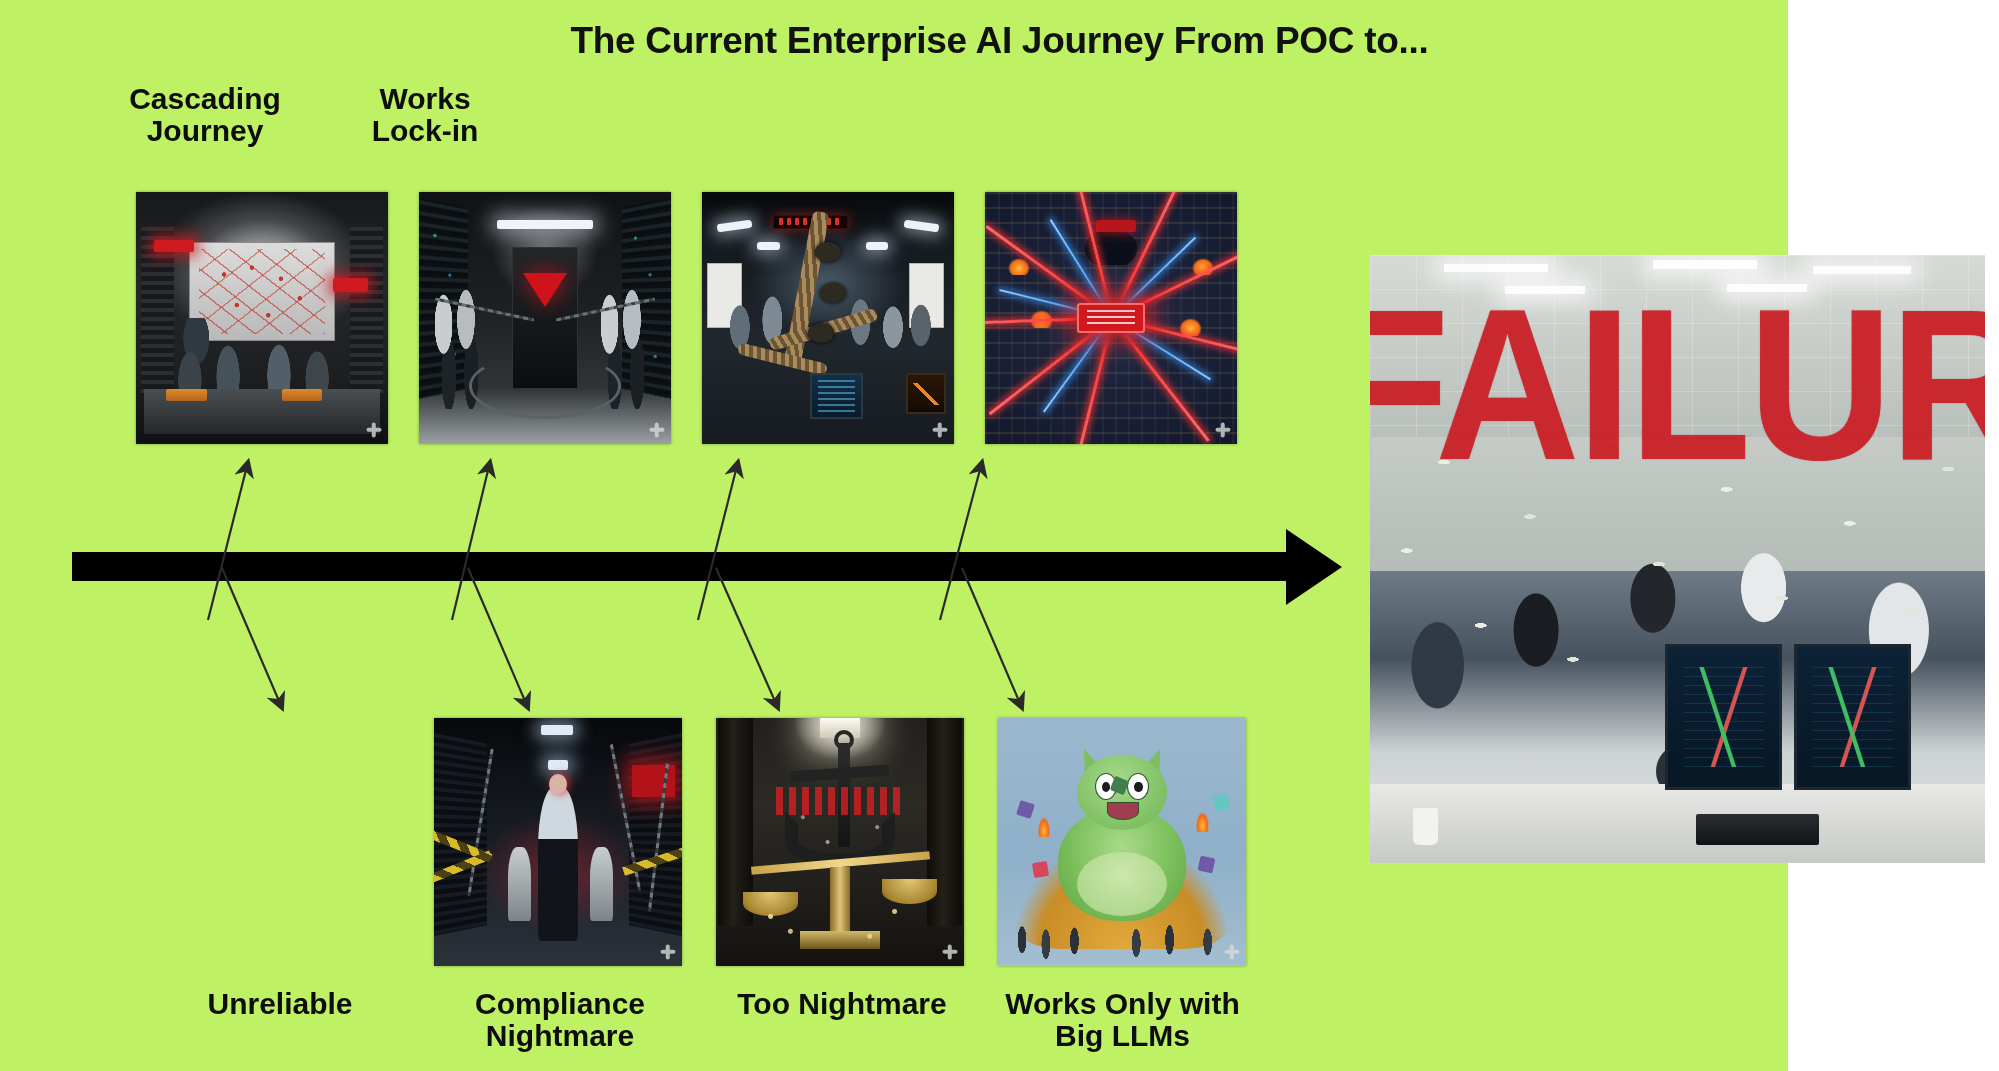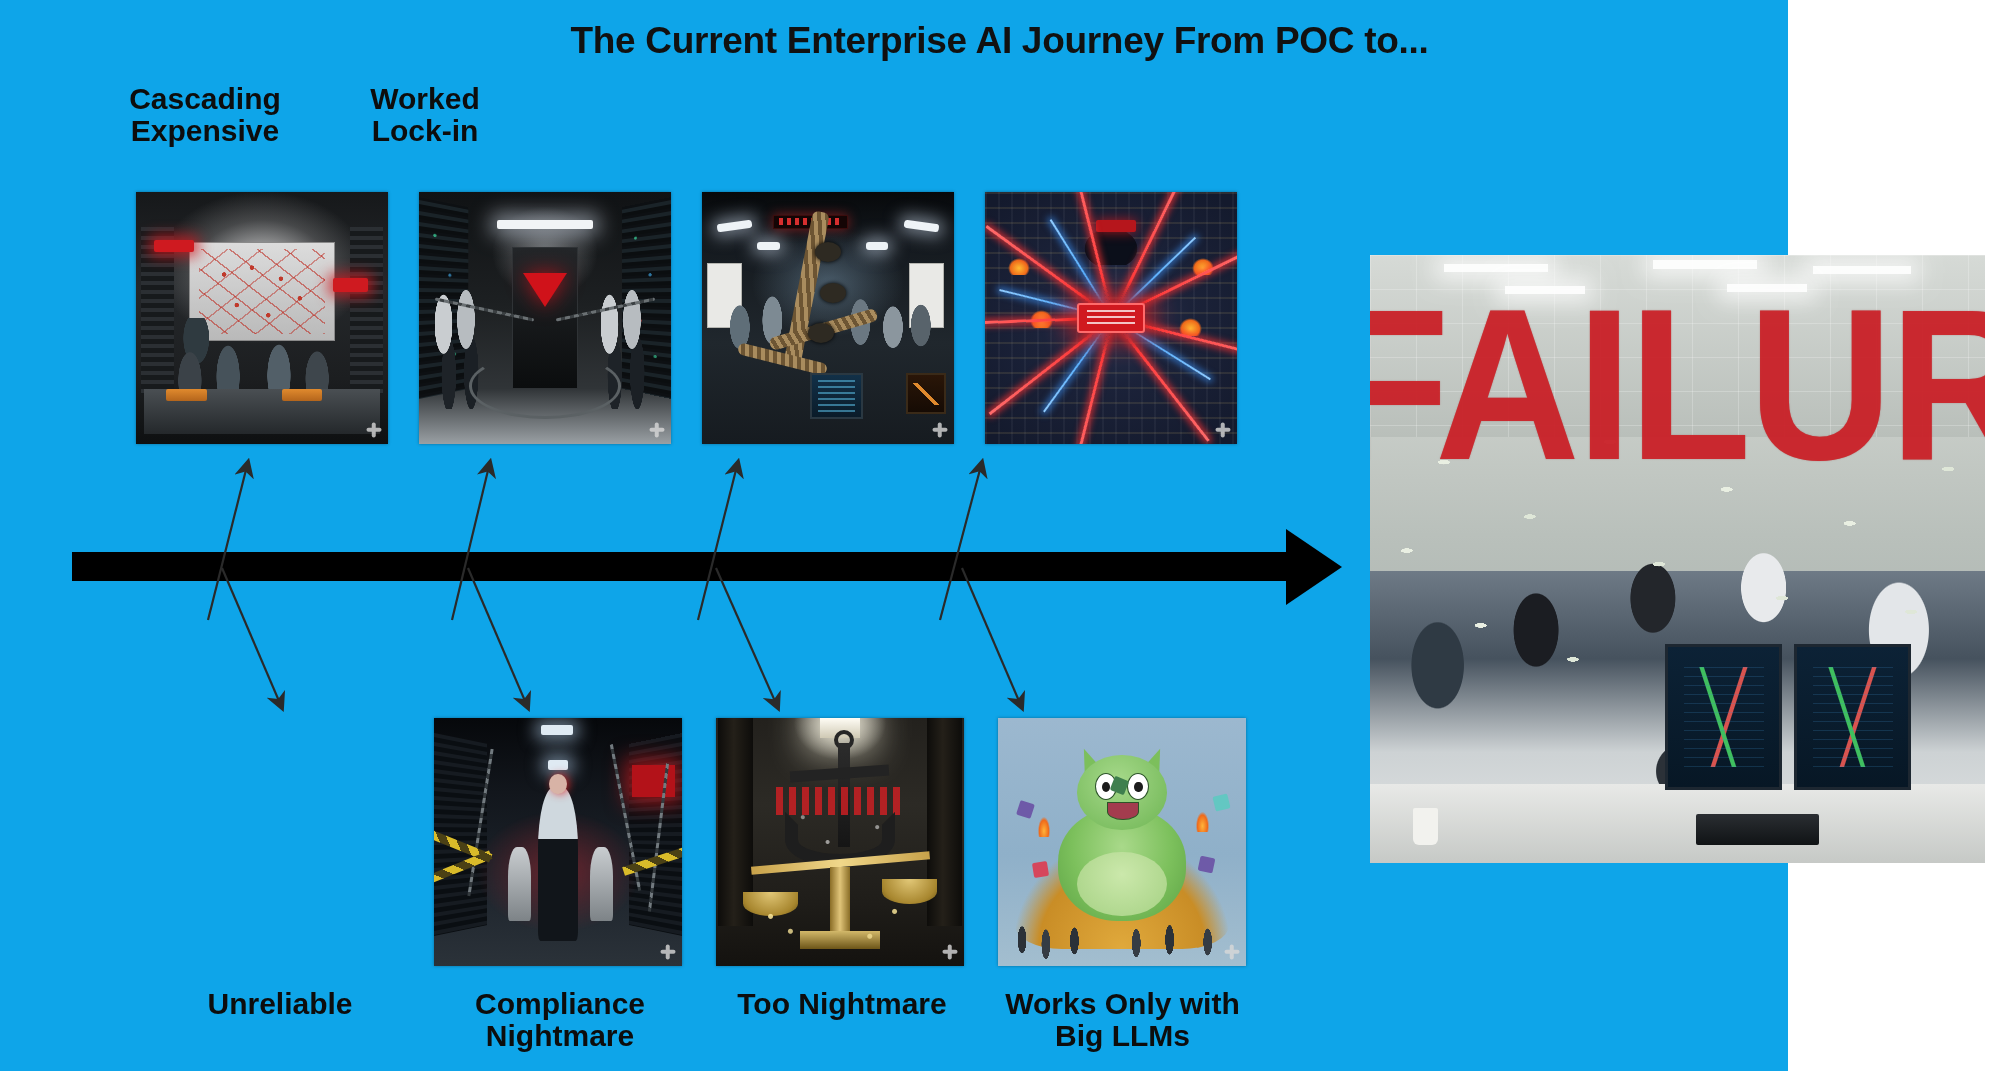--- a/index.html
+++ b/index.html
@@ -2,21 +2,21 @@
 <html><head>
 <meta charset="utf-8">
 <style>
   * { box-sizing: border-box; margin: 0; padding: 0; }
   html, body {
     width: 1999px; height: 1071px;
     background: #ffffff;
     font-family: "Liberation Sans", sans-serif;
     overflow: hidden;
   }
-  #slide { position: relative; width: 1788px; height: 1071px; background: #0ea5e9; }
+  #slide { position: relative; width: 1788px; height: 1071px; background: #bef264; }
 
   
   .slide-title {
     position: absolute;
     left: 0; top: 20px; width: 1999px;
     text-align: center;
     font-size: 37px; font-weight: bold;
     letter-spacing: -0.3px;
     color: #111111;
   }
@@ -623,22 +623,22 @@
   .connector{ position:absolute; overflow:visible; }
 </style>
 </head>
 <body>
 
 <div id="slide">
 
   <div class="slide-title">The Current Enterprise AI Journey From POC to...</div>
 
   <div class="caption" style="left:110px; top:83px; width:190px;">Cascading
-Expensive</div>
-  <div class="caption" style="left:330px; top:83px; width:190px;">Worked
+Journey</div>
+  <div class="caption" style="left:330px; top:83px; width:190px;">Works
 Lock-in</div>
 
   <div class="tile" style="left:136px; top:192px; width:252px; height:252px;">
     <div class="scene s-cascade">
       <div class="rack-l"></div>
         <div class="rack-r"></div>
       <div class="board"></div>
       <div class="neon1"></div>
         <div class="neon2"></div>
       <div class="ppl"></div>

